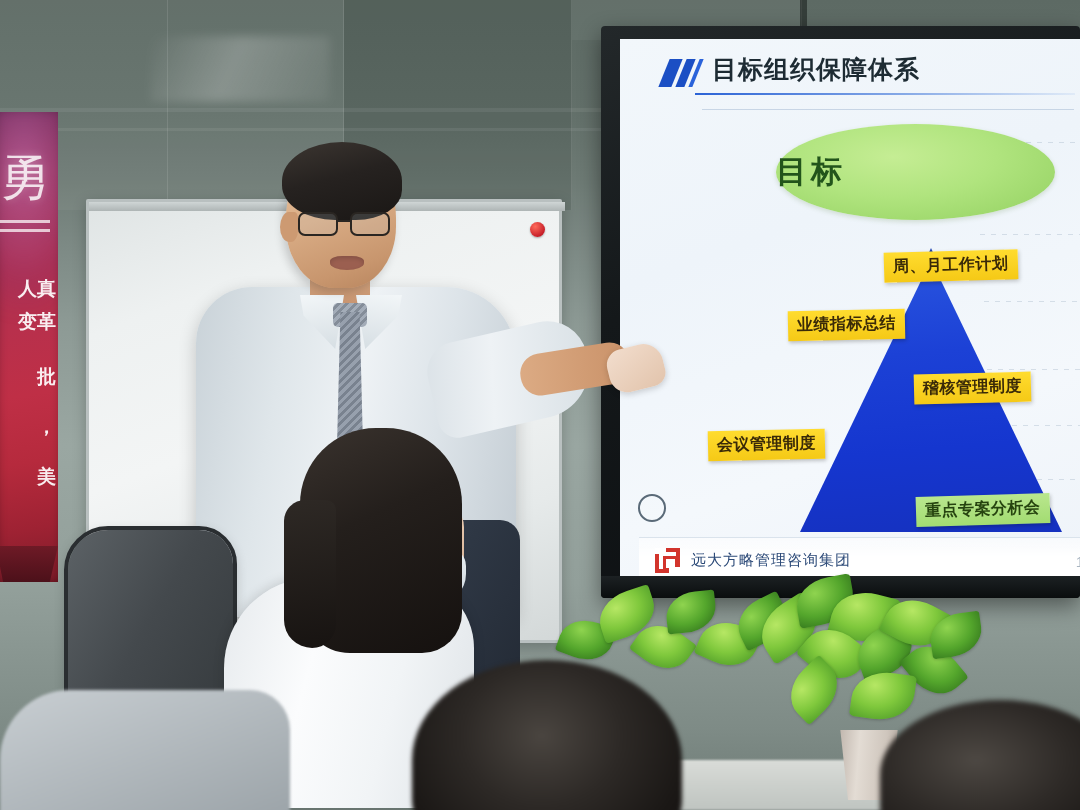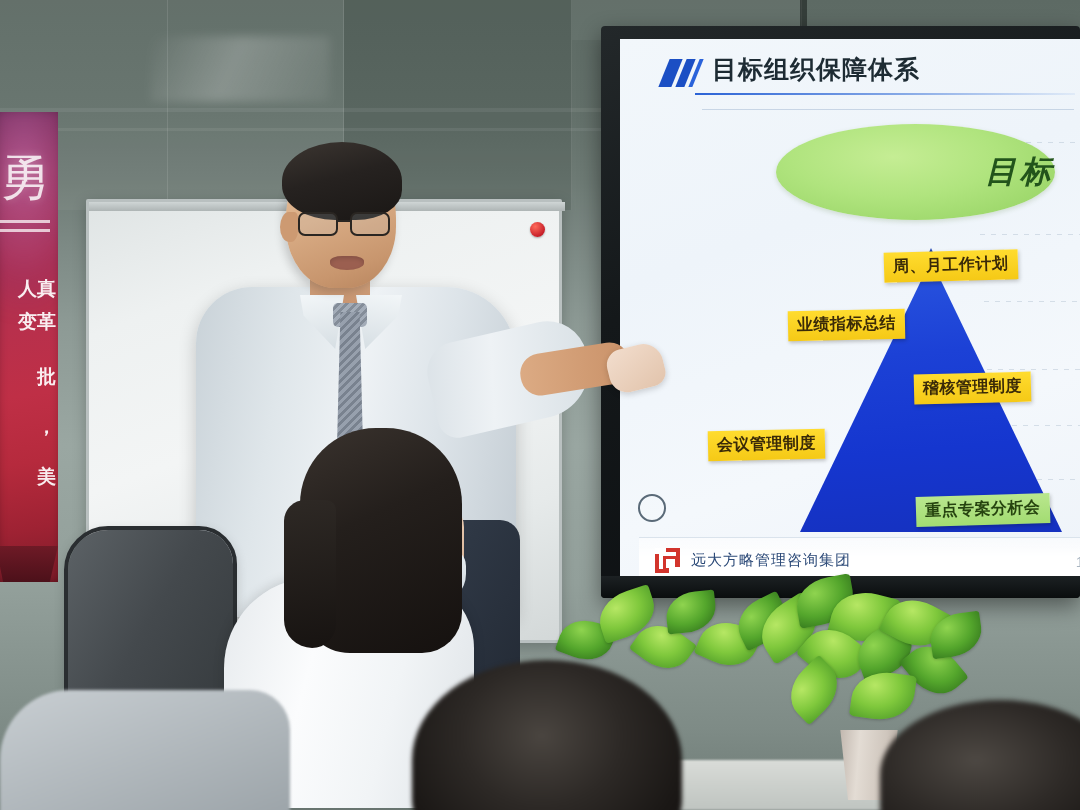--- a/index.html
+++ b/index.html
@@ -137,21 +137,21 @@
     position: absolute; left: 82px; top: 62px; width: 372px; height: 1px;
     background: rgba(150,175,205,0.45);
   }
 
   
   .goal-ellipse {
     position: absolute; left: 156px; top: 85px; width: 279px; height: 96px;
     border-radius: 50%;
     background: radial-gradient(ellipse at 42% 34%, #c5ed94 0%, #b0e47e 45%, #9ed86c 78%, #90cd5e 100%);
     box-shadow: 0 2px 5px rgba(80,120,50,0.20);
-    display: flex; align-items: center; justify-content: flex-end; font-style: italic;
+    display: flex; align-items: center; justify-content: flex-start;
   }
   .goal-ellipse span {
     font-size: 31px; font-weight: bold; color: #22541b;
     letter-spacing: 4px;
     font-family: "DejaVu Sans", "Liberation Sans", sans-serif;
   }
 
   
   .pyramid {
     position: absolute; left: 180px; top: 203px; width: 262px; height: 290px;

